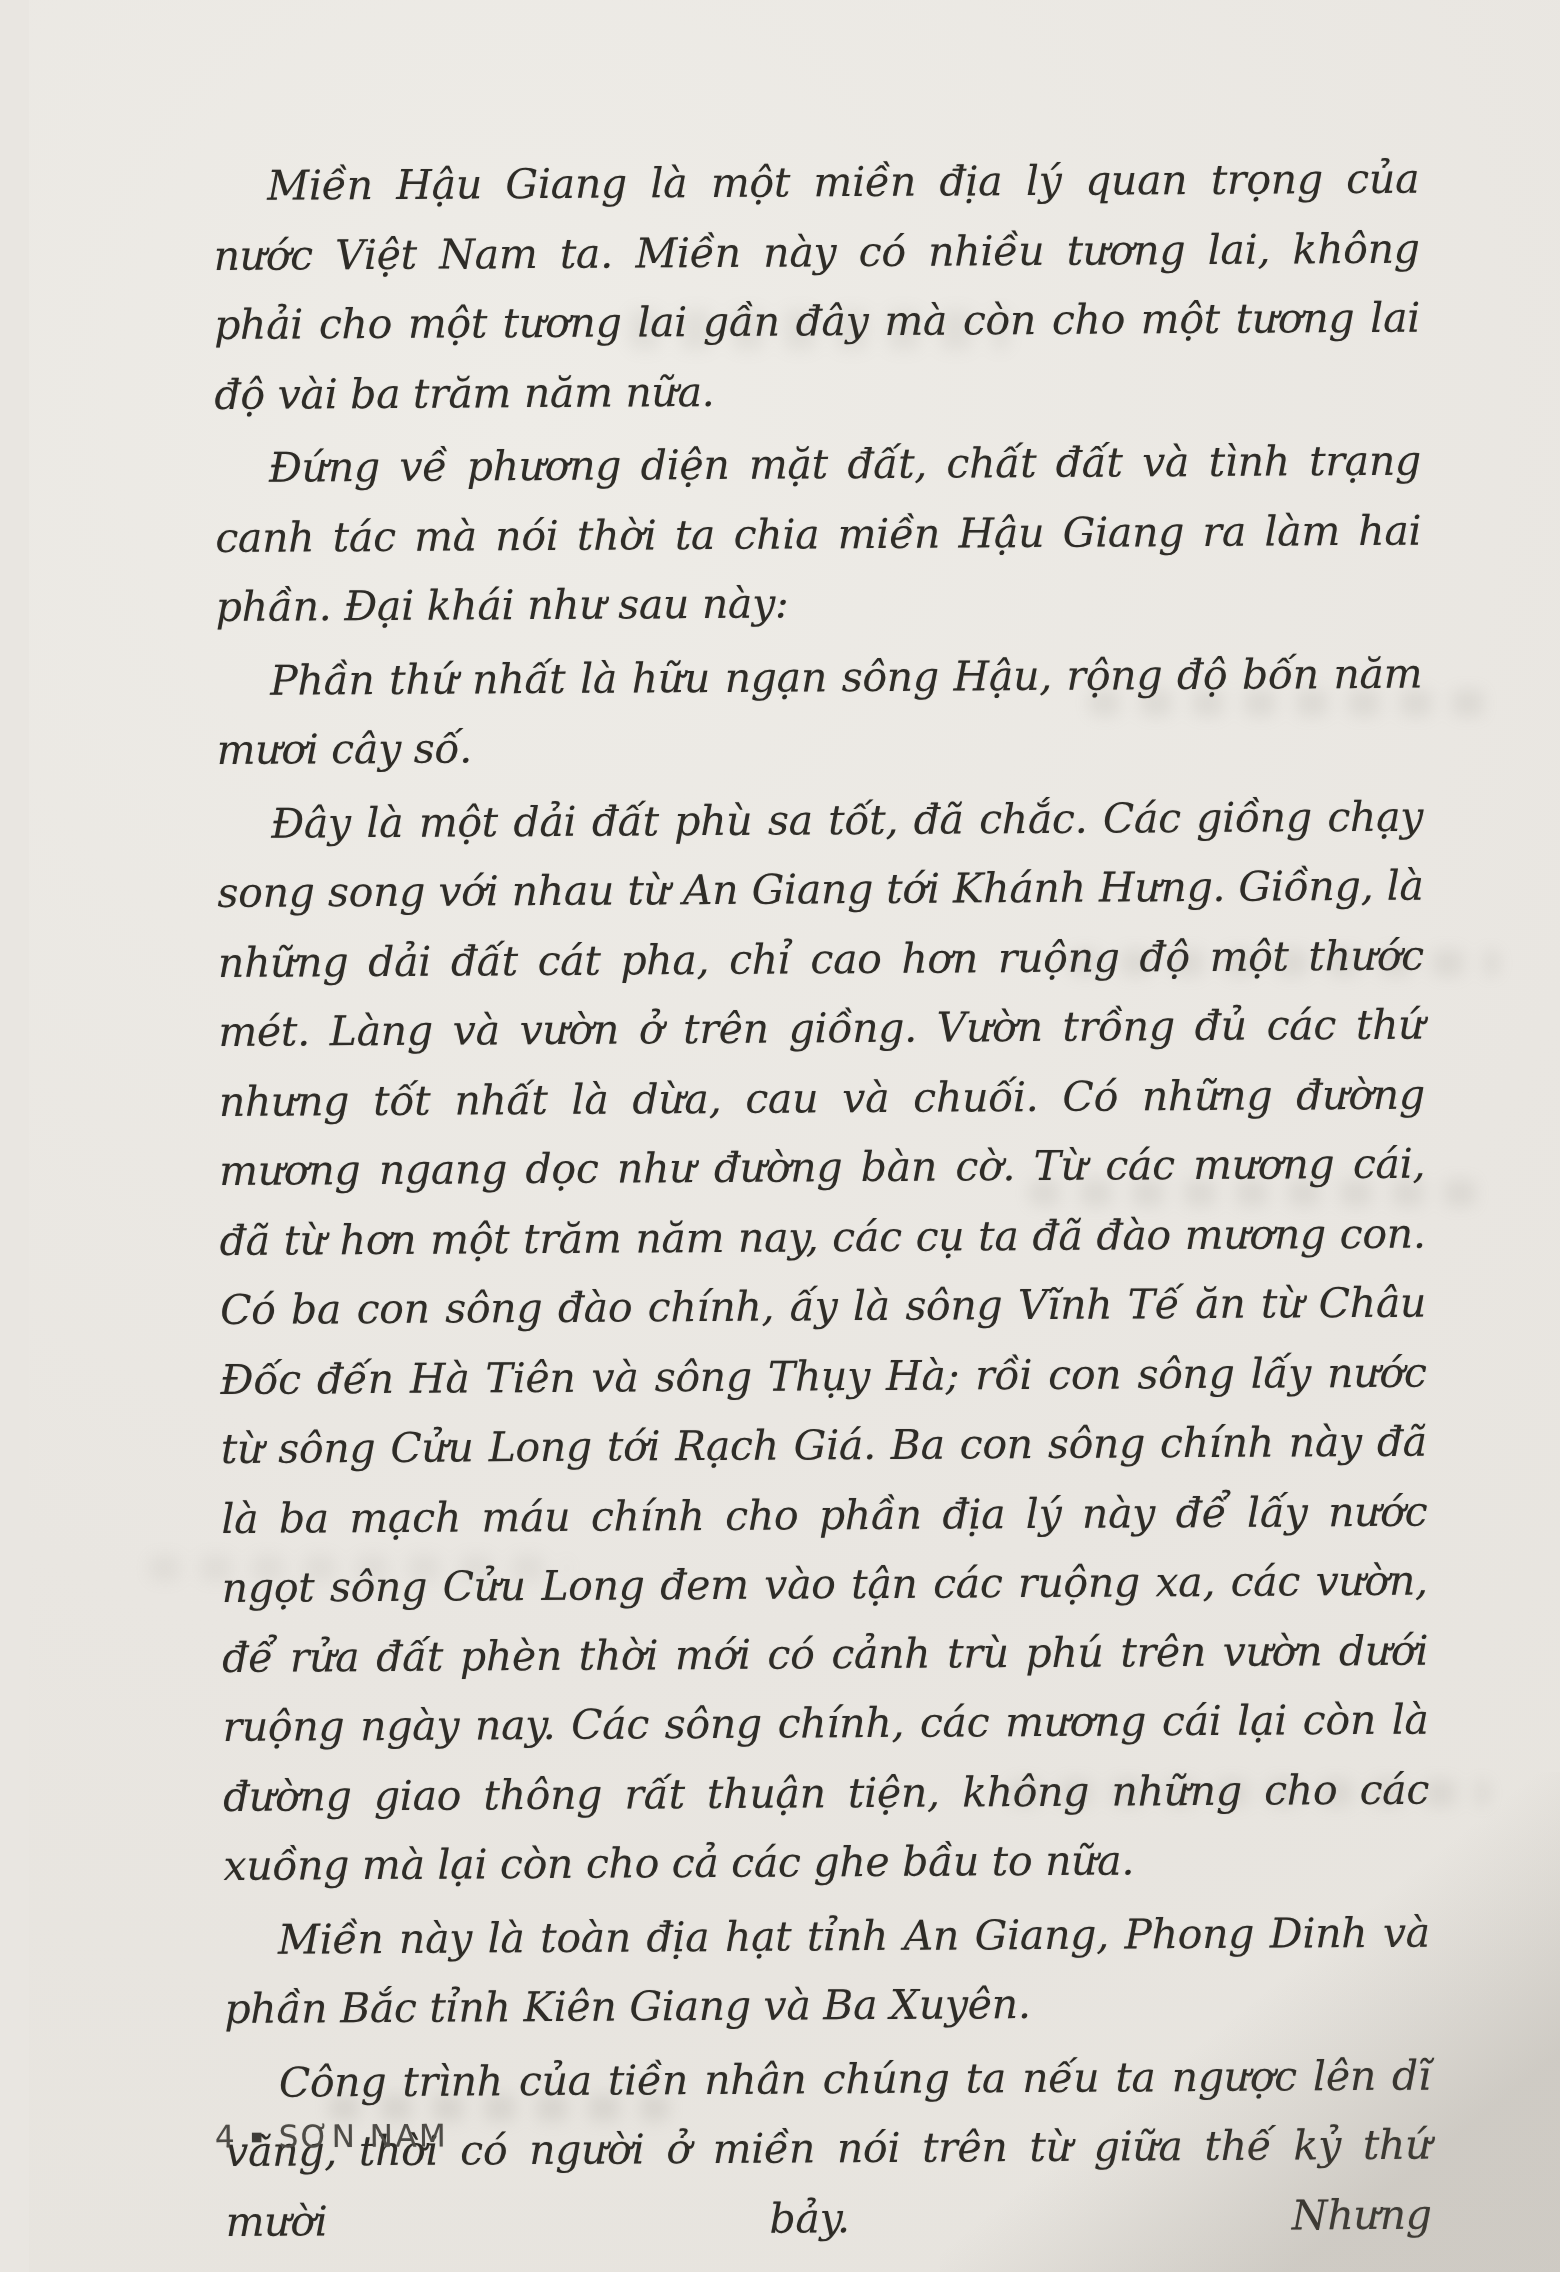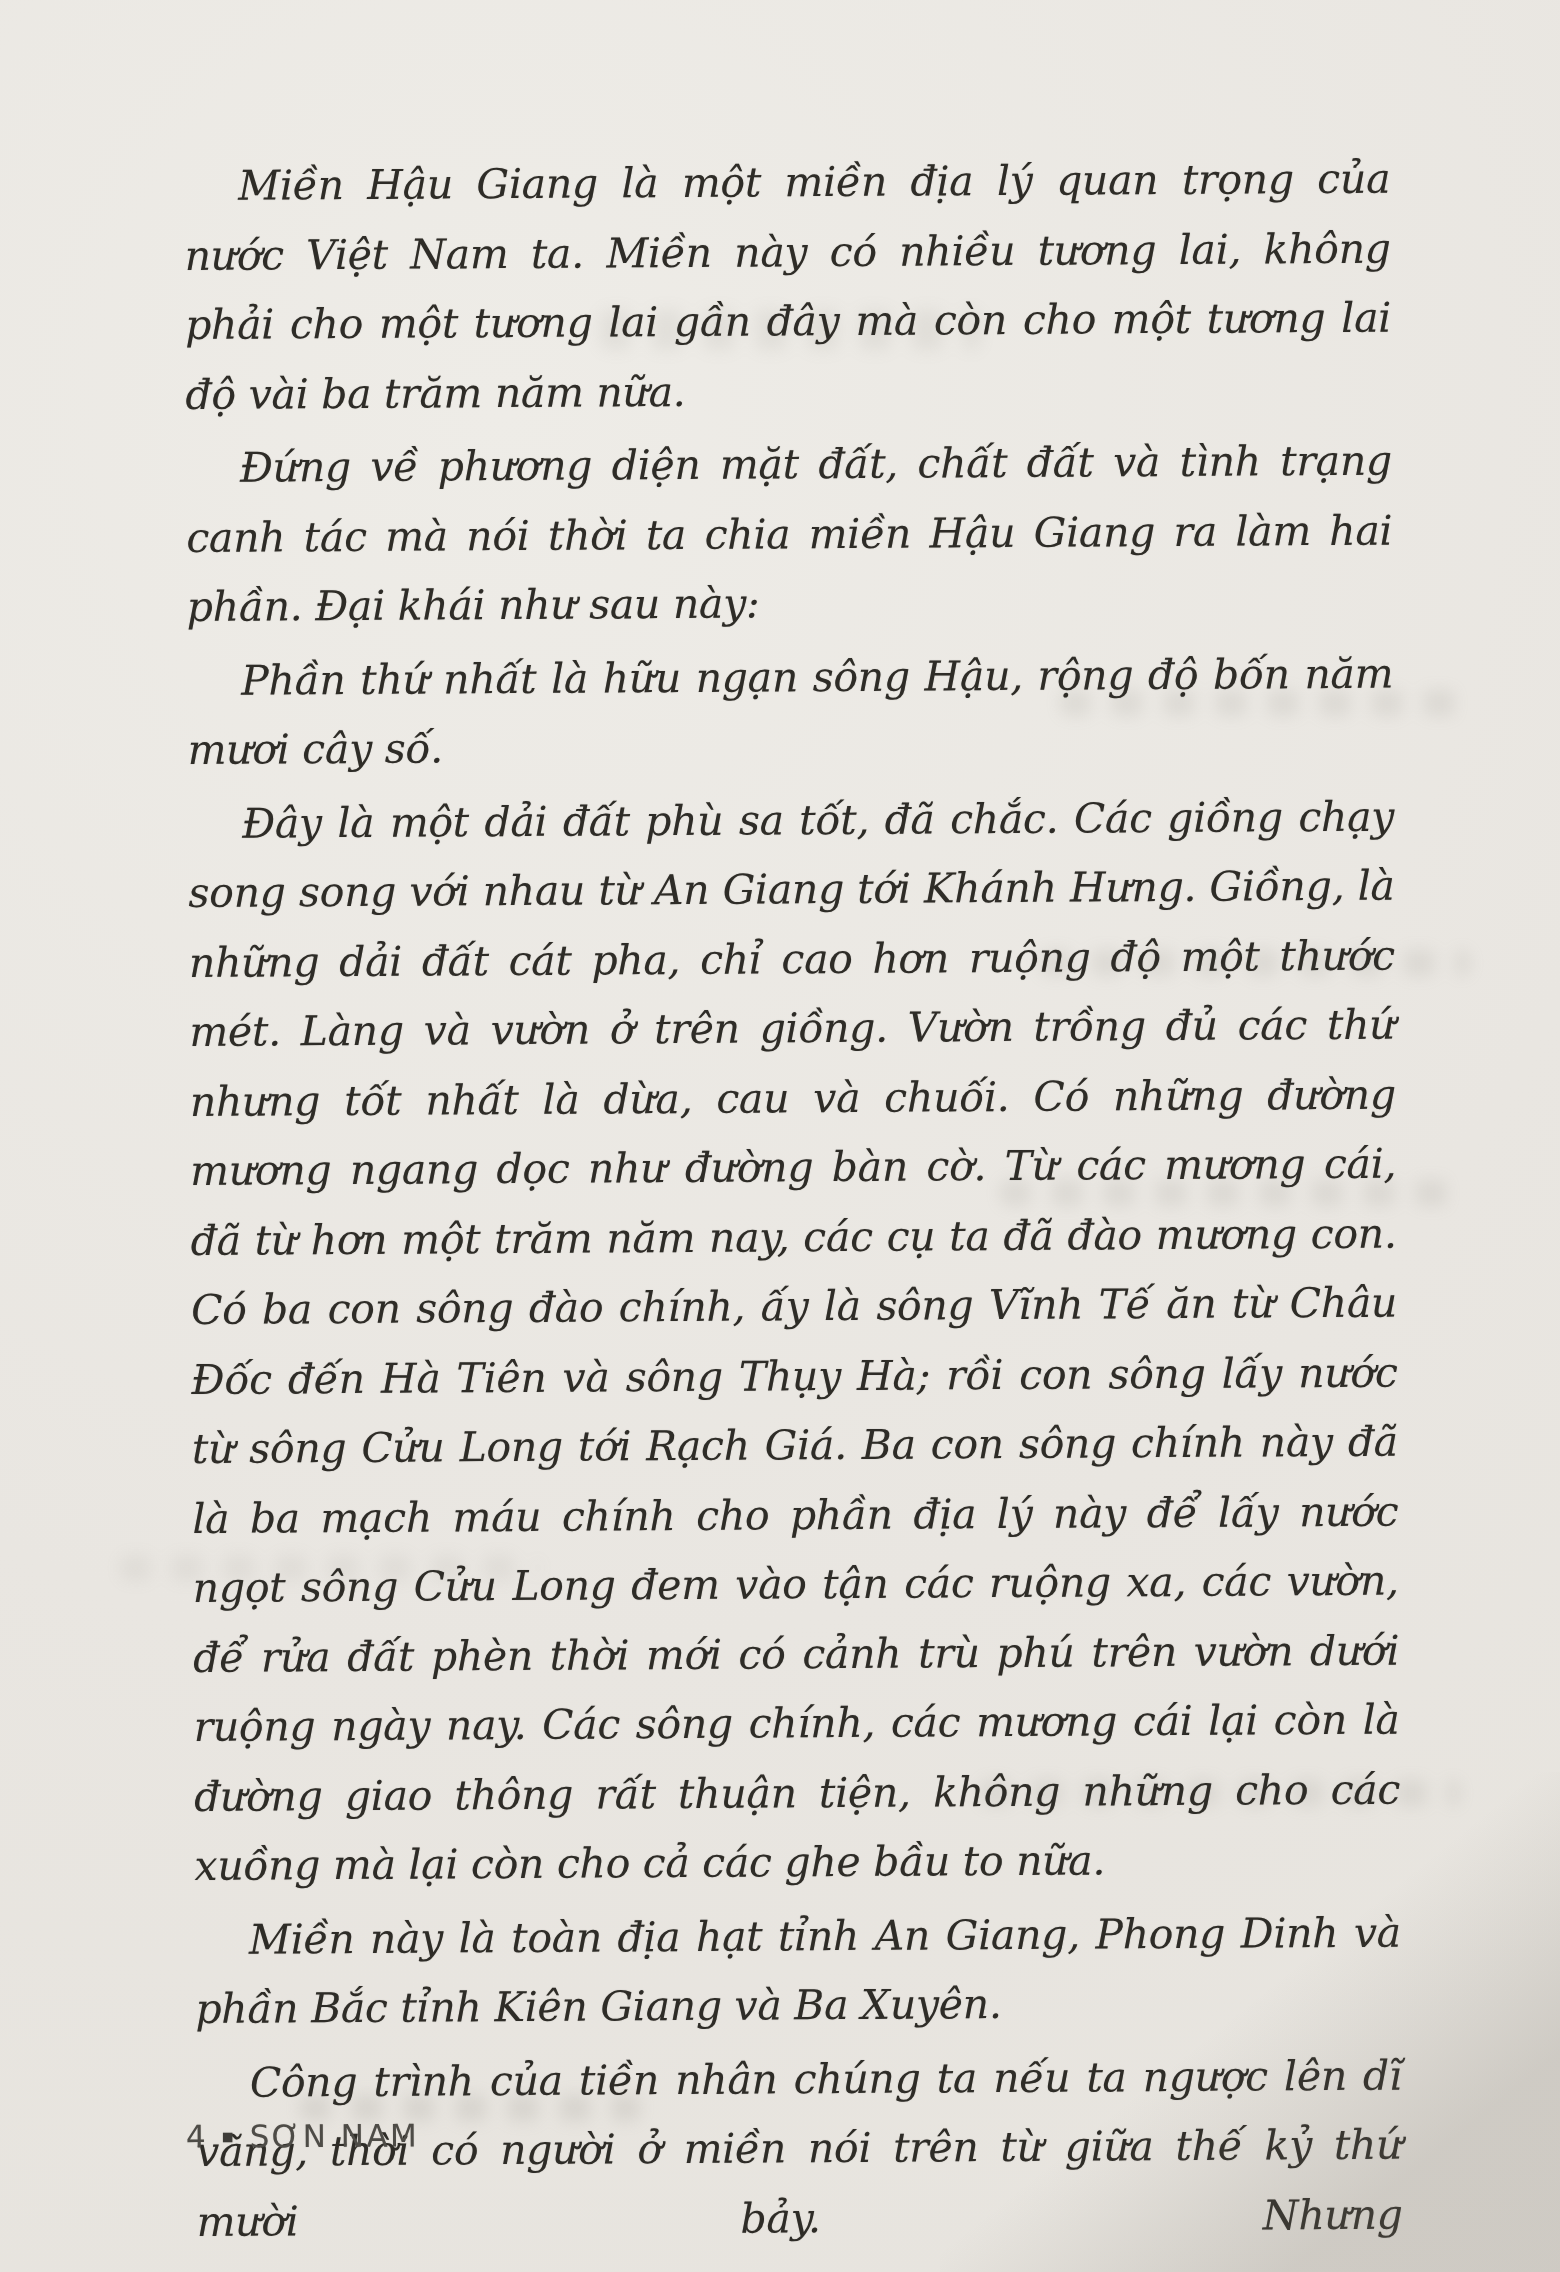--- a/index.html
+++ b/index.html
@@ -8,20 +8,21 @@
     width: 1560px;
     height: 2272px;
     overflow: hidden;
     background: #e9e6e1;
   }
   .page {
     position: absolute;
     inset: 0;
     background:
       radial-gradient(140% 100% at 32% 18%, #eeece7 0%, #e9e6e1 55%, #e6e3dd 100%);
+    margin-left: 29px;
   }
   
   .smudge {
     position: absolute;
     filter: blur(8px);
     opacity: 0.15;
     background: repeating-linear-gradient(90deg, #8f8c84 0 30px, rgba(143,140,132,0) 30px 52px);
     border-radius: 8px;
     pointer-events: none;
   }

